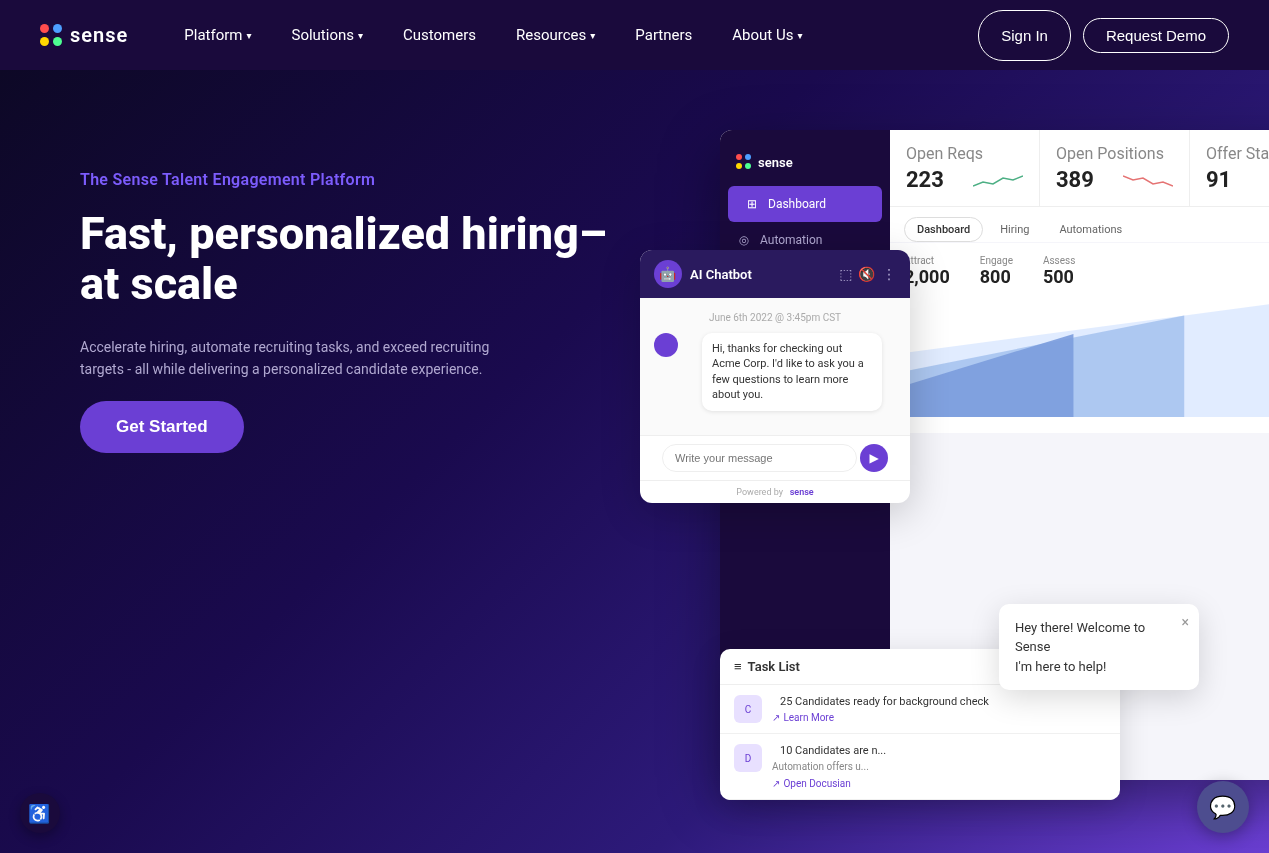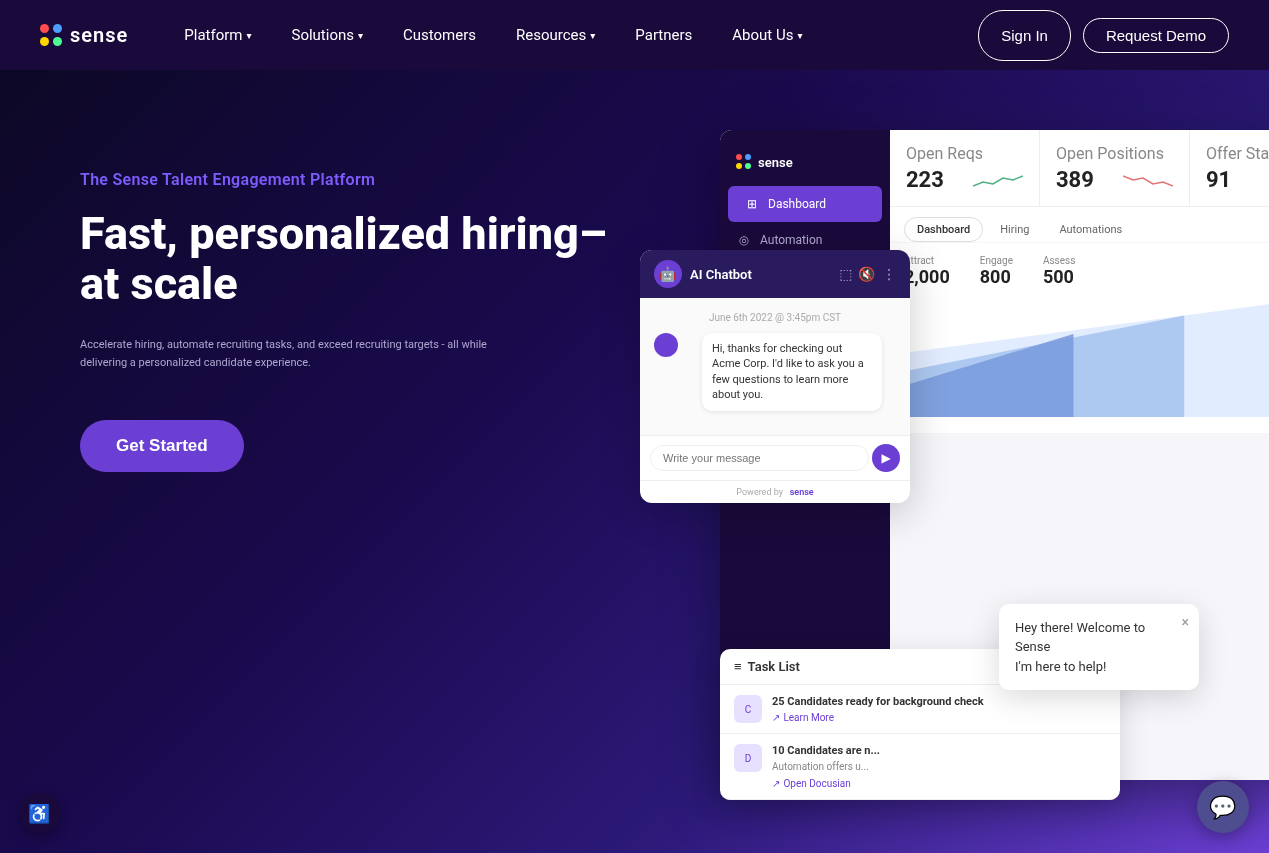--- a/index.html
+++ b/index.html
@@ -102,23 +102,23 @@
     }
     .hero-title {
       color: white;
       font-size: 45px;
       font-weight: 800;
       line-height: 1.1;
       margin-bottom: 28px;
     }
     .hero-desc {
       color: #b0a8d0;
-      font-size: 11px;
+      font-size: 14px;
       line-height: 1.6;
-      margin-bottom: 49px;
+      margin-bottom: 20px;
       max-width: 440px;
     }
     .btn-get-started {
       background: #6b3fd4;
       color: white;
       border: none;
       padding: 16px 36px;
       border-radius: 30px;
       font-size: 17px;
       font-weight: 600;
@@ -271,21 +271,21 @@
     .task-avatar {
       width: 28px;
       height: 28px;
       border-radius: 6px;
       background: #e8e0ff;
       flex-shrink: 0;
       display: flex;
       align-items: center;
       justify-content: center;
     }
-    .task-content .task-title { font-size: 11px; font-weight: 700; color: #333; margin-bottom: 3px; }
+    .task-content .task-title { font-size: 11px; font-weight: 400; color: #333; margin-bottom: 3px; margin-left: 8px; }
     .task-content .task-desc { font-size: 10px; color: #888; line-height: 1.4; }
     .task-link { font-size: 10px; color: #6b3fd4; display: flex; align-items: center; gap: 3px; margin-top: 4px; }
 
     
     .chatbot-panel {
       position: absolute;
       top: 120px;
       left: 0px;
       width: 270px;
       background: white;
@@ -334,24 +334,23 @@
       background: white;
       border-radius: 10px;
       padding: 8px 10px;
       font-size: 11px;
       color: #333;
       line-height: 1.4;
       max-width: 180px;
       box-shadow: 0 1px 4px rgba(0,0,0,0.1);
     }
     .chatbot-input-area {
-      padding: 8px 10px;
+      padding: 8px 22px;
       border-top: 1px solid #eee;
       display: flex;
-      align-items: center;
       gap: 3px;
       background: white;
     }
     .chatbot-input {
       flex: 1;
       border: 1px solid #eee;
       border-radius: 20px;
       padding: 6px 12px;
       font-size: 11px;
       color: #999;

